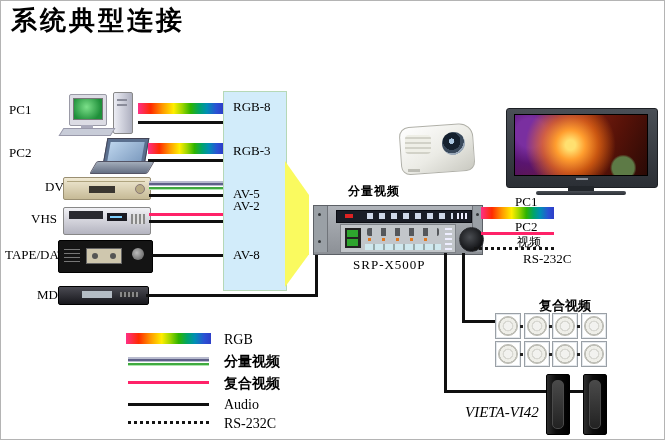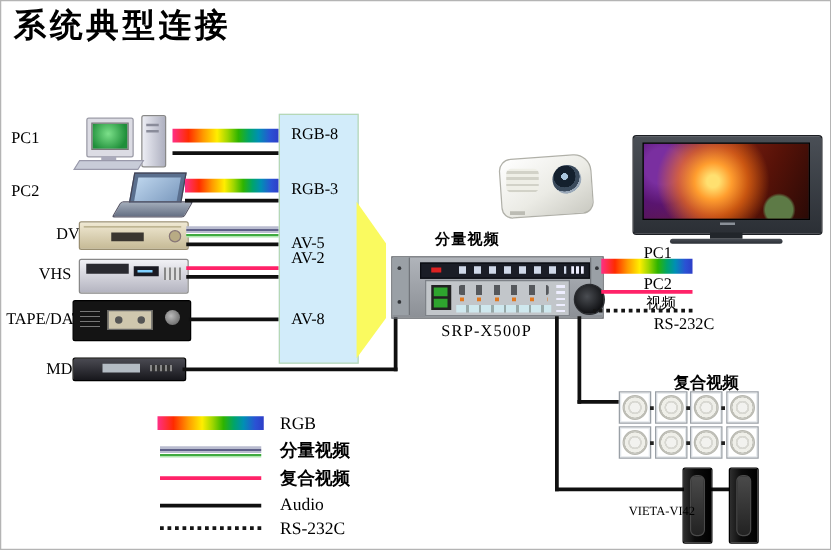--- a/index.html
+++ b/index.html
@@ -289,21 +289,21 @@
   <div class="spkdot" style="left:519px;top:352px;"></div>
   <div class="spkdot" style="left:548px;top:352px;"></div>
   <div class="spkdot" style="left:576px;top:352px;"></div>
 
   <div class="tspk" style="left:545px;top:373px;">
       <i></i>
     </div>
   <div class="tspk" style="left:582px;top:373px;">
       <i></i>
     </div>
-  <div class="lbl" style="left:502px;top:403px;font-size:10px;">VIETA-VI42</div>
+  <div class="lbl" style="left:464px;top:403px;font-size:15px;font-style:italic;">VIETA-VI42</div>
 
   <div class="rgbbar" style="left:125px;top:332px;width:85px;"></div>
   <div class="lbl" style="left:223px;top:331px;font-size:14px;">RGB</div>
   <div class="compbar" style="left:127px;top:356px;width:81px;"></div>
   <div class="lbl b" style="left:223px;top:353px;font-size:14px;">分量视频</div>
   <div class="pinkline" style="left:127px;top:380px;width:81px;"></div>
   <div class="lbl b" style="left:223px;top:375px;font-size:14px;">复合视频</div>
   <div class="aline" style="left:127px;top:402px;width:81px;"></div>
   <div class="lbl" style="left:223px;top:396px;font-size:14px;">Audio</div>
   <div class="dotline" style="left:127px;top:420px;width:81px;"></div>

